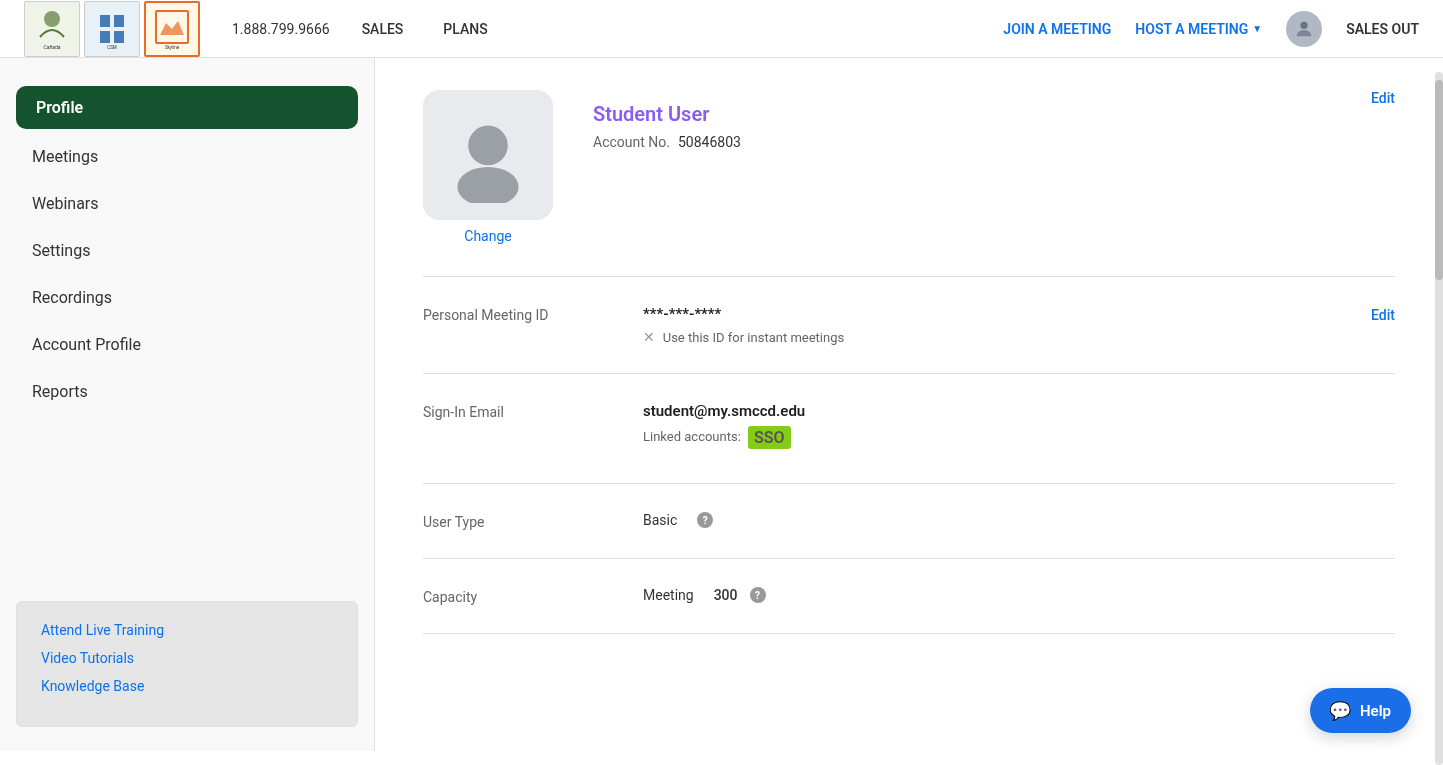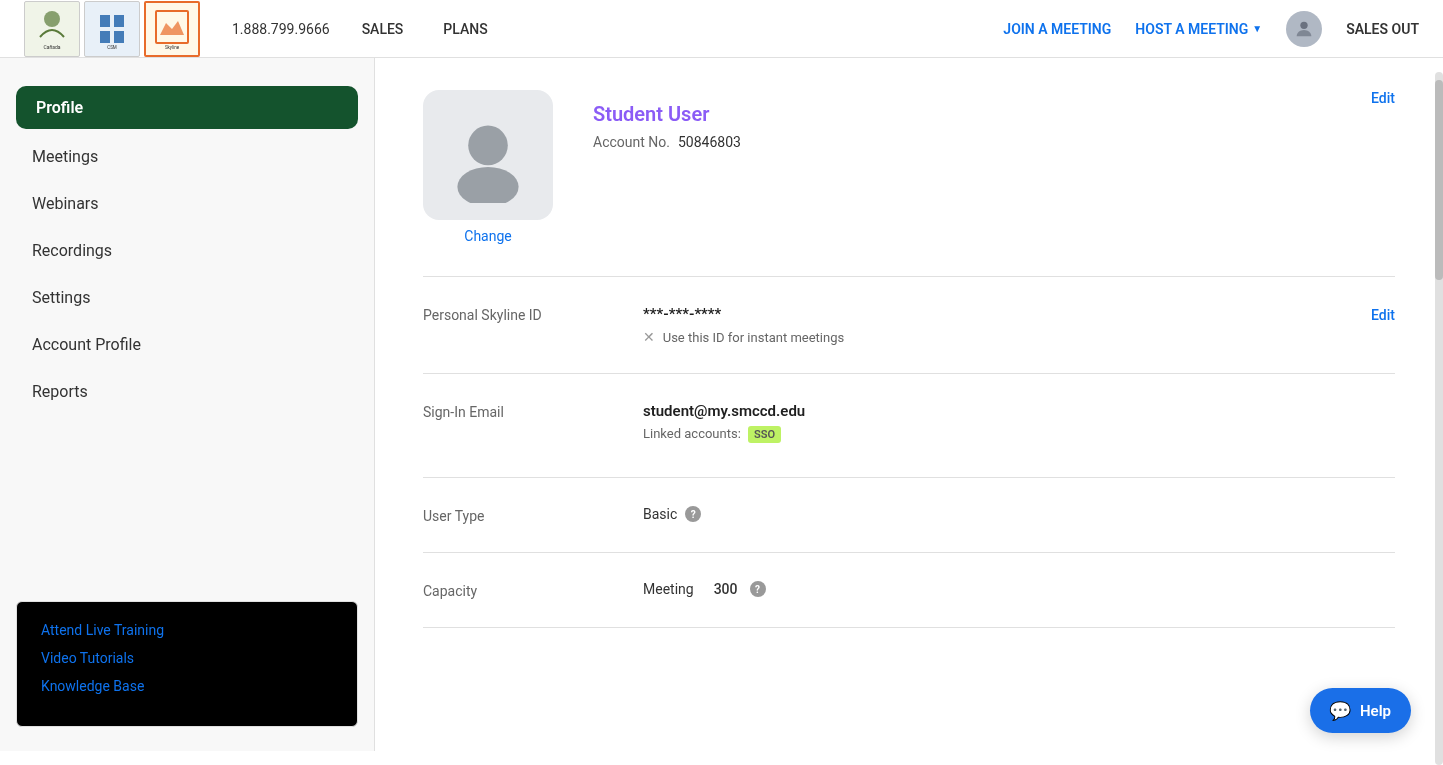--- a/index.html
+++ b/index.html
@@ -139,21 +139,21 @@
     .sidebar-item.active {
       background: #14532d;
       color: #fff;
       font-weight: 600;
       border-radius: 10px;
       margin: 4px 16px;
       padding: 12px 20px;
     }
     .sidebar-help-box {
       margin: 24px 16px 0;
-      background: #000000;
+      background: #e5e5e5;
       border: 1px solid #e0e0e0;
       border-radius: 6px;
       padding: 20px 24px;
     }
     .sidebar-help-link {
       display: block;
       color: #0e72ed;
       font-size: 14px;
       cursor: pointer;
       text-decoration: none;
@@ -279,21 +279,21 @@
       cursor: pointer;
       font-weight: 500;
       margin-left: auto;
       padding-top: 2px;
     }
 
     
     .user-type-row {
       display: flex;
       align-items: center;
-      gap: 8px;
+      gap: 20px;
     }
     .question-badge {
       display: inline-flex;
       align-items: center;
       justify-content: center;
       width: 16px;
       height: 16px;
       border-radius: 50%;
       background: #999;
       color: #fff;
@@ -315,23 +315,23 @@
     }
     .capacity-number {
       font-size: 14px;
       color: #333;
       font-weight: 500;
     }
 
     
     .sso-badge {
       display: inline-block;
-      background: #bef264;
+      background: #84cc16;
       color: #555;
-      font-size: 11px;
+      font-size: 16px;
       padding: 2px 6px;
       border-radius: 3px;
       font-weight: 600;
       vertical-align: middle;
       margin-left: 4px;
     }
 
     
     .help-fab {
       position: fixed;
@@ -430,24 +430,24 @@
       <a class="sidebar-item active">
         <span>Profile</span>
       </a>
       <a class="sidebar-item">
         <span>Meetings</span>
       </a>
       <a class="sidebar-item">
         <span>Webinars</span>
       </a>
       <a class="sidebar-item">
+        <span>Settings</span>
+      </a>
+      <a class="sidebar-item">
         <span>Recordings</span>
-      </a>
-      <a class="sidebar-item">
-        <span>Settings</span>
       </a>
       <a class="sidebar-item">
         <span>Account Profile</span>
       </a>
       <a class="sidebar-item">
         <span>Reports</span>
       </a>
     </nav>
 
     <div class="sidebar-help-box">
@@ -475,21 +475,21 @@
         <div class="profile-name">Student User</div>
         <div class="profile-account">
           <span>Account No.</span>
           <span class="profile-account-no">50846803</span>
         </div>
       </div>
       <span class="profile-edit">Edit</span>
     </div>
 
     <div class="info-section">
-      <div class="info-label">Personal Skyline ID</div>
+      <div class="info-label">Personal Meeting ID</div>
       <div class="info-value">
         <div class="info-value-primary">***-***-****</div>
         <div class="info-checkbox-row">
           <span class="checkbox-x">✕</span>
           <span>Use this ID for instant meetings</span>
         </div>
       </div>
       <span class="info-edit">Edit</span>
     </div>
 

